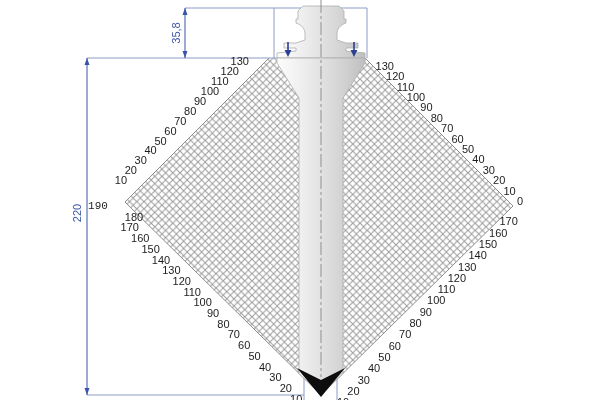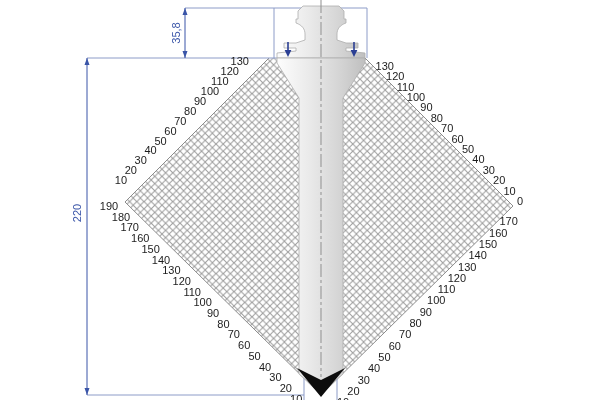--- a/index.html
+++ b/index.html
@@ -119,22 +119,22 @@
       <div class="scale-label" style="left: 426.4px; top: 107.4px;">90</div>
       <div class="scale-label" style="left: 436.8px; top: 117.8px;">80</div>
       <div class="scale-label" style="left: 447.2px; top: 128.2px;">70</div>
       <div class="scale-label" style="left: 457.6px; top: 138.6px;">60</div>
       <div class="scale-label" style="left: 468px; top: 149px;">50</div>
       <div class="scale-label" style="left: 478.4px; top: 159.4px;">40</div>
       <div class="scale-label" style="left: 488.8px; top: 169.8px;">30</div>
       <div class="scale-label" style="left: 499.2px; top: 180.2px;">20</div>
       <div class="scale-label" style="left: 509.6px; top: 190.6px;">10</div>
       <div class="scale-label" style="left: 520px; top: 201px;">0</div>
-      <div class="scale-label" style="left: 109px; top: 206px;">190</div>
-      <div class="scale-label" style="left: 121px; top: 216.7px;">180</div>
+      <div class="scale-label" style="left: 98px; top: 206px; font-family: Liberation Mono, monospace;">190</div>
+      <div class="scale-label" style="left: 134px; top: 216.7px;">180</div>
       <div class="scale-label" style="left: 129.8px; top: 227.4px;">170</div>
       <div class="scale-label" style="left: 140.2px; top: 238.1px;">160</div>
       <div class="scale-label" style="left: 150.6px; top: 248.8px;">150</div>
       <div class="scale-label" style="left: 161px; top: 259.5px;">140</div>
       <div class="scale-label" style="left: 171.4px; top: 270.2px;">130</div>
       <div class="scale-label" style="left: 181.8px; top: 280.9px;">120</div>
       <div class="scale-label" style="left: 192.2px; top: 291.6px;">110</div>
       <div class="scale-label" style="left: 202.6px; top: 302.3px;">100</div>
       <div class="scale-label" style="left: 213px; top: 313px;">90</div>
       <div class="scale-label" style="left: 223.4px; top: 323.7px;">80</div>

